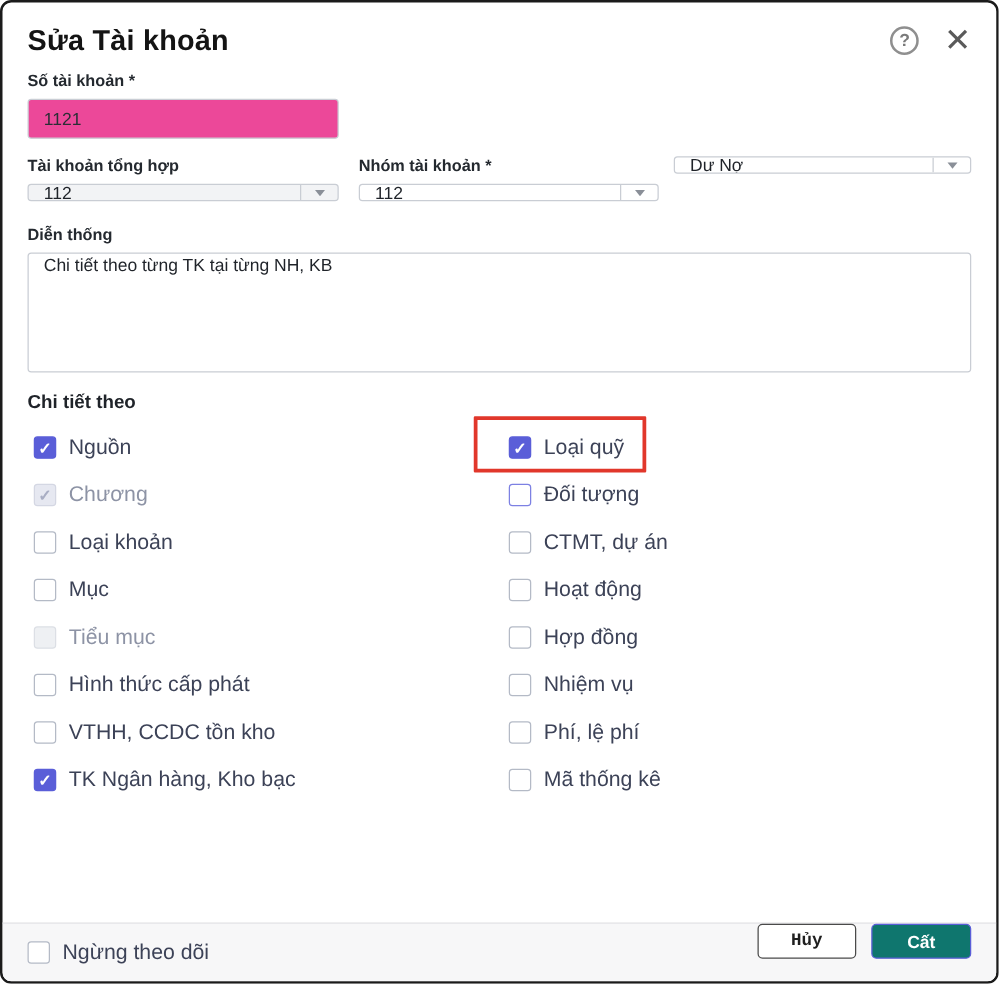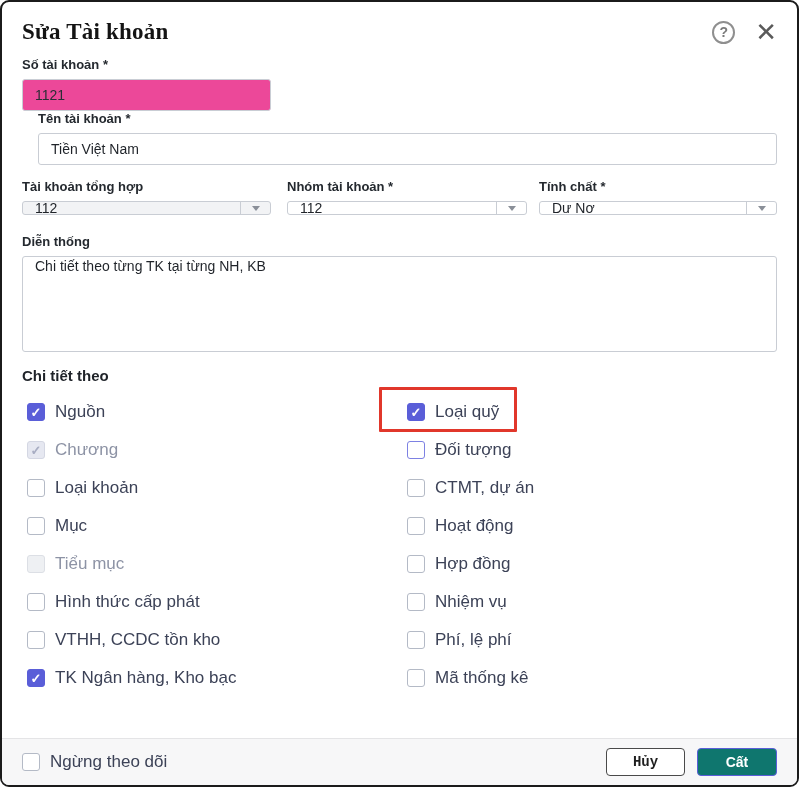--- a/index.html
+++ b/index.html
@@ -11,21 +11,21 @@
     width:799px;height:787px;
     background:#ffffff;
     border:2px solid #1b1b1b;
     border-radius:9px;
     overflow:hidden;
   }
   .content{padding:0 20px;}
 
   
   .hdr{display:flex;align-items:center;margin-top:14px;height:32px;}
-  .title{flex:1;font-size:23px;font-weight:bold;color:#141414;letter-spacing:.2px;font-family:Liberation Serif, serif;}
+  .title{flex:1;font-size:23px;font-weight:bold;color:#141414;letter-spacing:.2px;}
   .help-ic{
     width:23px;height:23px;border:2px solid #8f8f8f;border-radius:50%;
     display:flex;align-items:center;justify-content:center;
     color:#7a7a7a;font-size:14px;font-weight:600;cursor:pointer;margin-right:20px;
   }
   .close-ic{font-size:26px;color:#5a5a5a;line-height:22px;cursor:pointer;font-weight:400;}
 
   
   .frow{display:flex;margin-top:14px;}
   .frow.first{margin-top:9px;flex-direction:column;}
@@ -79,21 +79,21 @@
   .cb-item.disabled .cb-label{color:#8d93a5;}
   .annotation{
     position:absolute;left:-28px;top:-6px;width:138px;height:45px;
     border:3px solid #e1372b;pointer-events:none;border-radius:1px;
   }
 
   
   .footer{
     position:absolute;left:0;right:0;bottom:0;height:47px;
     background:#f7f7f8;border-top:1px solid #e4e4e6;
-    display:flex;align-items:center;padding:0 20px;
+    display:flex;padding:0 20px;
   }
   .footer .spacer{flex:1;}
   .btn{
     height:28px;border-radius:4px;font-family:"Liberation Sans", sans-serif;
     font-size:14px;font-weight:bold;cursor:pointer;display:flex;align-items:center;justify-content:center;
   }
   .btn-cancel{background:#ffffff;border:1px solid #4a4a4a;color:#1f1f1f;min-width:79px;padding:0 24px;font-family:Liberation Mono, monospace;}
   .btn-save{background:#0f766e;border:1px solid #5a5ed8;color:#ffffff;min-width:80px;padding:0 27px;margin-left:12px;}
 </style>
 </head>
@@ -107,24 +107,20 @@
       <div class="help-ic">
           <span>?</span>
         </div>
       <div class="close-ic"><span>✕</span></div>
     </div>
 
     <div class="frow first">
       <div class="fld w-acc">
         <label class="flabel">Số tài khoản *</label>
         <input class="tinput disabled" disabled="" value="1121" style="">
-      </div>
-      <div class="fld fx g16">
-        <label class="flabel">Tên tài khoản *</label>
-        <input class="tinput" value="Tiền Việt Nam" style="">
       </div>
     </div>
 
     <div class="frow">
       <div class="fld w-acc">
         <label class="flabel">Tài khoản tổng hợp</label>
         <div class="select disabled">
           <span class="sel-value">112</span>
           <span class="sel-btn">
               <span class="chev"></span>
@@ -134,21 +130,20 @@
       <div class="fld w-grp g16">
         <label class="flabel">Nhóm tài khoản *</label>
         <div class="select">
           <span class="sel-value">112</span>
           <span class="sel-btn">
               <span class="chev"></span>
             </span>
         </div>
       </div>
       <div class="fld fx g12">
-        <label class="flabel">Tính chất *</label>
         <div class="select">
           <span class="sel-value">Dư Nợ</span>
           <span class="sel-btn">
               <span class="chev"></span>
             </span>
         </div>
       </div>
     </div>
 
     <div class="frow" style="margin-top:19px;">

